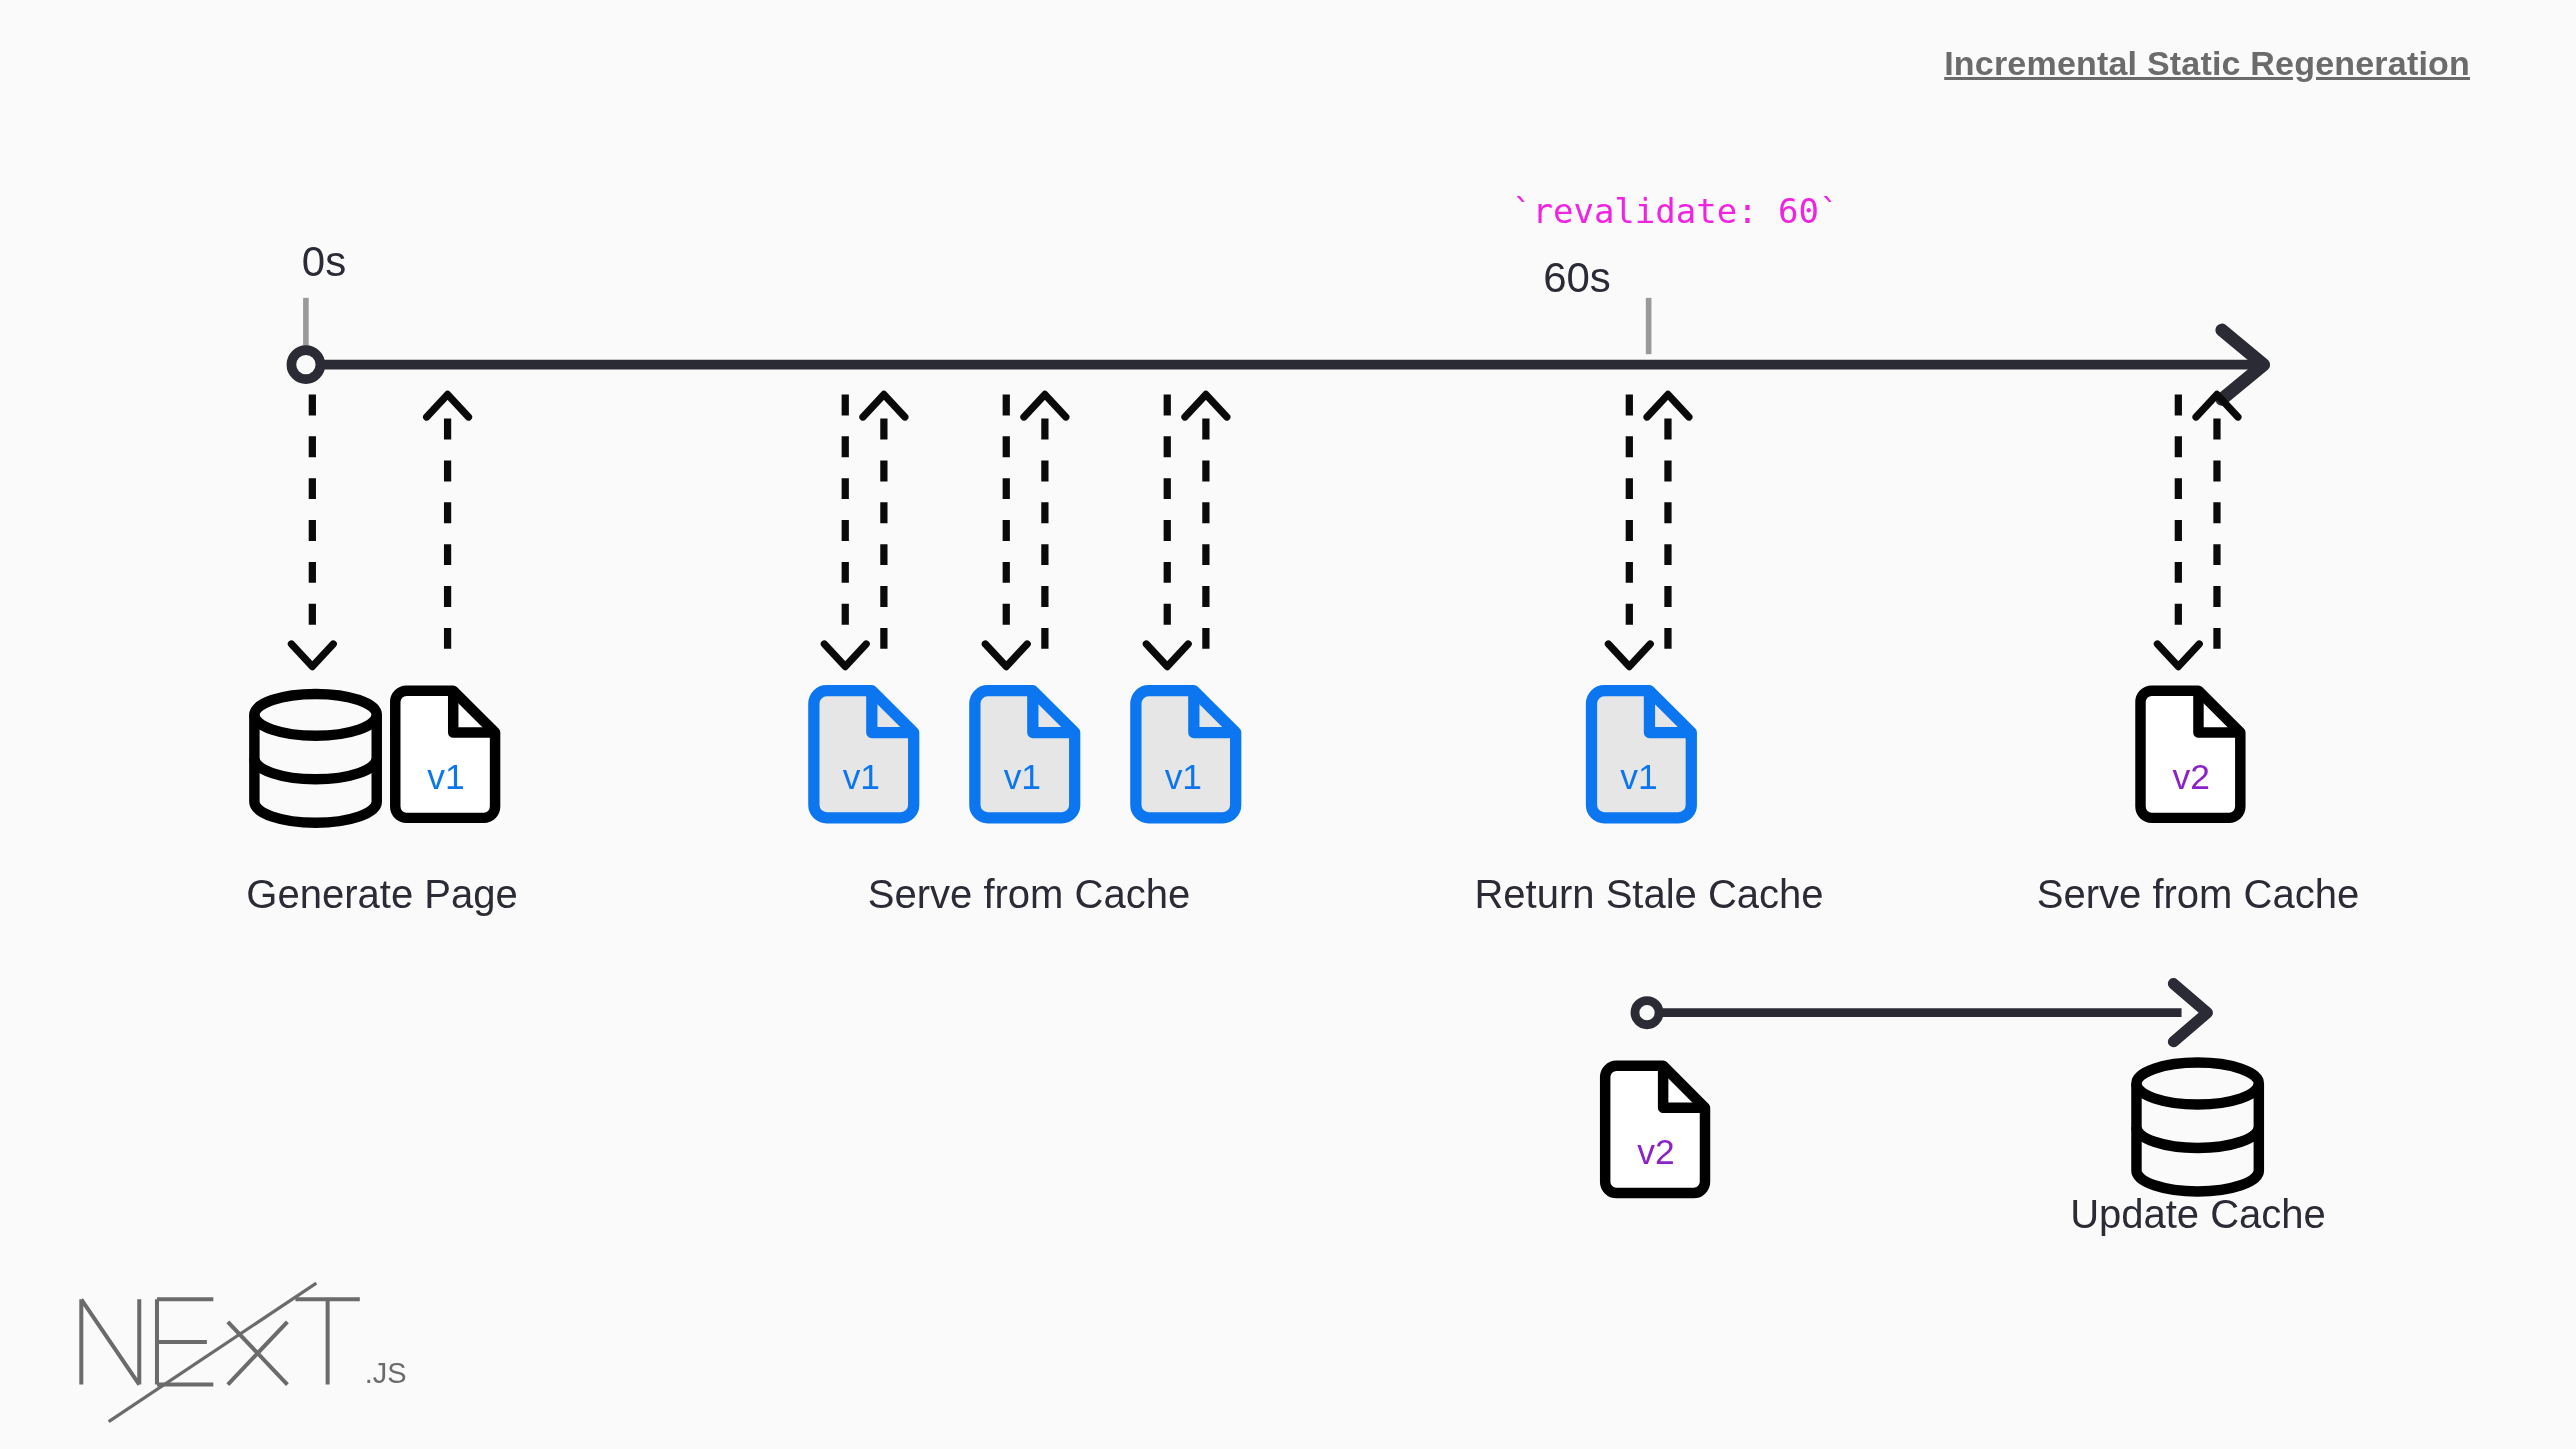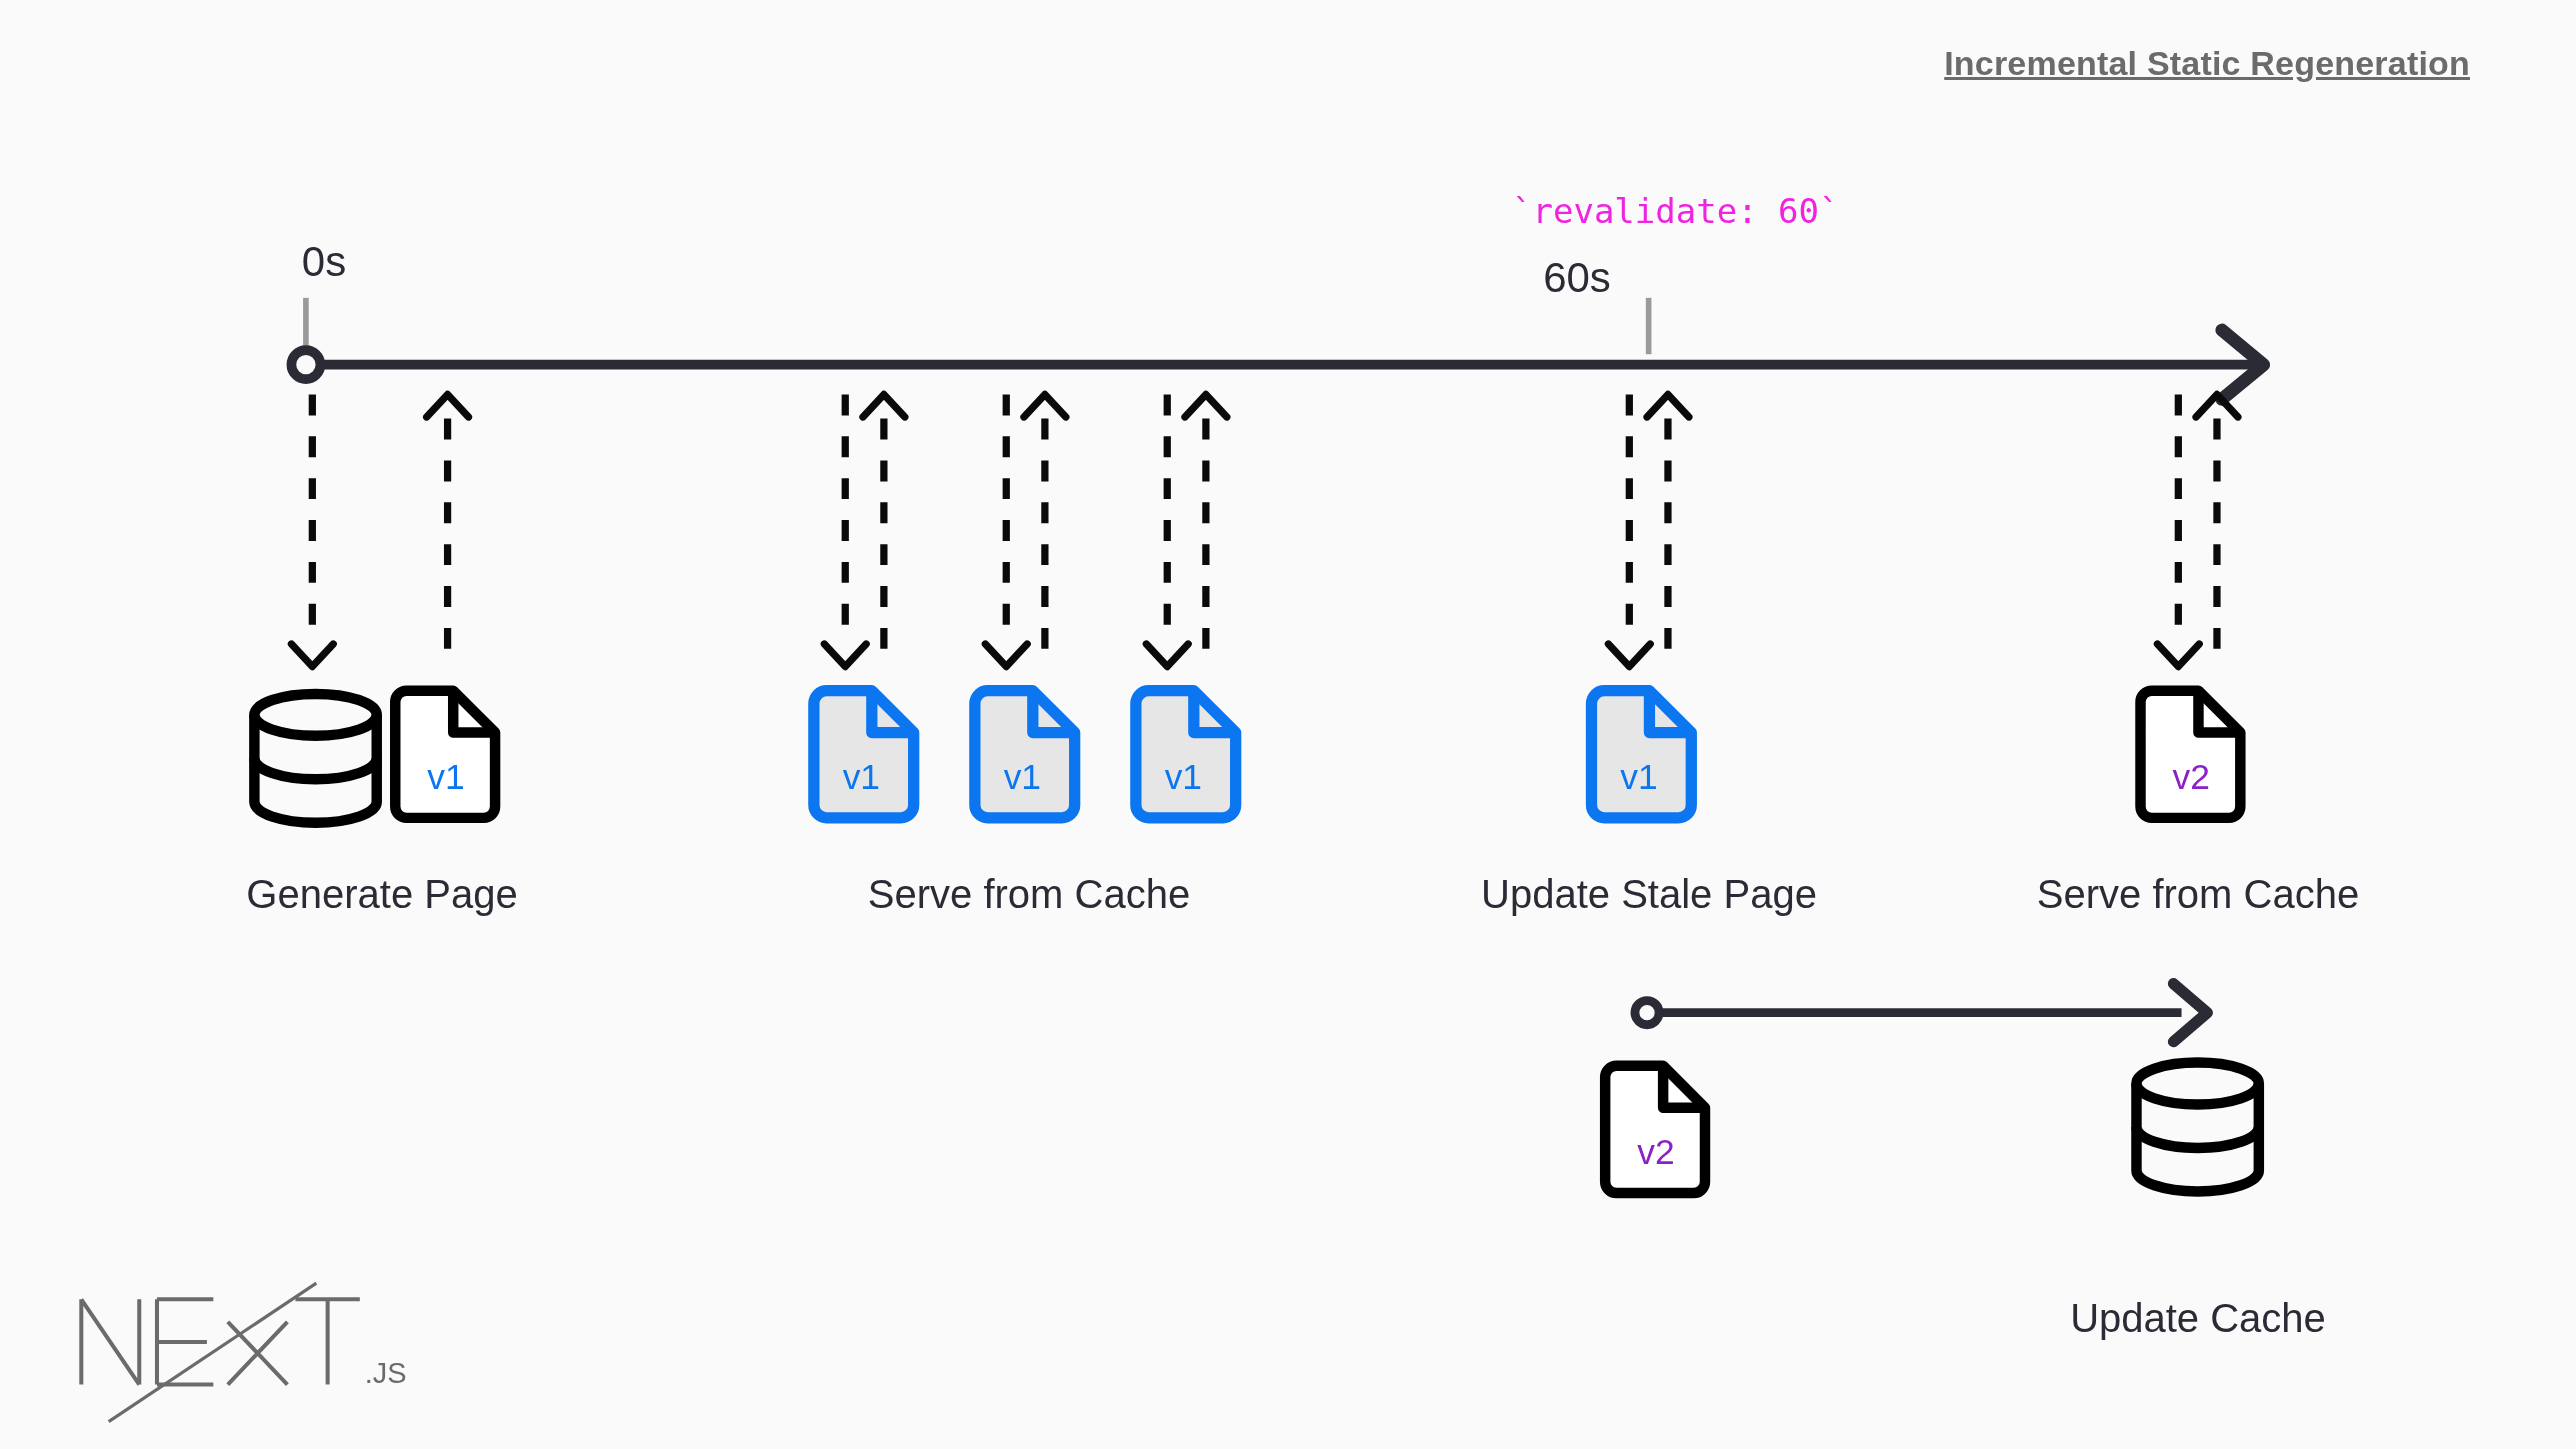--- a/index.html
+++ b/index.html
@@ -75,24 +75,24 @@
 
   <div class="abs" id="diagram-title">Incremental Static Regeneration</div>
 
   <div class="abs" id="revalidate-label">`revalidate: 60`</div>
 
   <div class="abs tick-label" style="left:306px; top:238px;margin-left:18px;">0s</div>
   <div class="abs tick-label" style="left:1577px; top:254px;">60s</div>
 
   <div class="abs node-label" style="left:382px; top:872px;">Generate Page</div>
   <div class="abs node-label" style="left:1029px; top:872px;">Serve from Cache</div>
-  <div class="abs node-label" style="left:1649px; top:872px;">Update Stale Page</div>
+  <div class="abs node-label" style="left:1649px; top:872px;">Return Stale Cache</div>
   <div class="abs node-label" style="left:2198px; top:872px;">Serve from Cache</div>
 
-  <div class="abs node-label" style="left:2198px; top:1296px;">Update Cache</div>
+  <div class="abs node-label" style="left:2198px; top:1192px;">Update Cache</div>
 
   <svg id="svg-layer" viewBox="0 0 3200 1800" xmlns="http://www.w3.org/2000/svg">
 
     <g>
 
       <line x1="380" y1="370" x2="380" y2="440" stroke="#9a9a9a" stroke-width="7"></line>
       <line x1="2048" y1="370" x2="2048" y2="440" stroke="#9a9a9a" stroke-width="7"></line>
 
       <line x1="380" y1="453" x2="2800" y2="453" stroke="#2b2b36" stroke-width="12" stroke-linecap="butt"></line>
 

